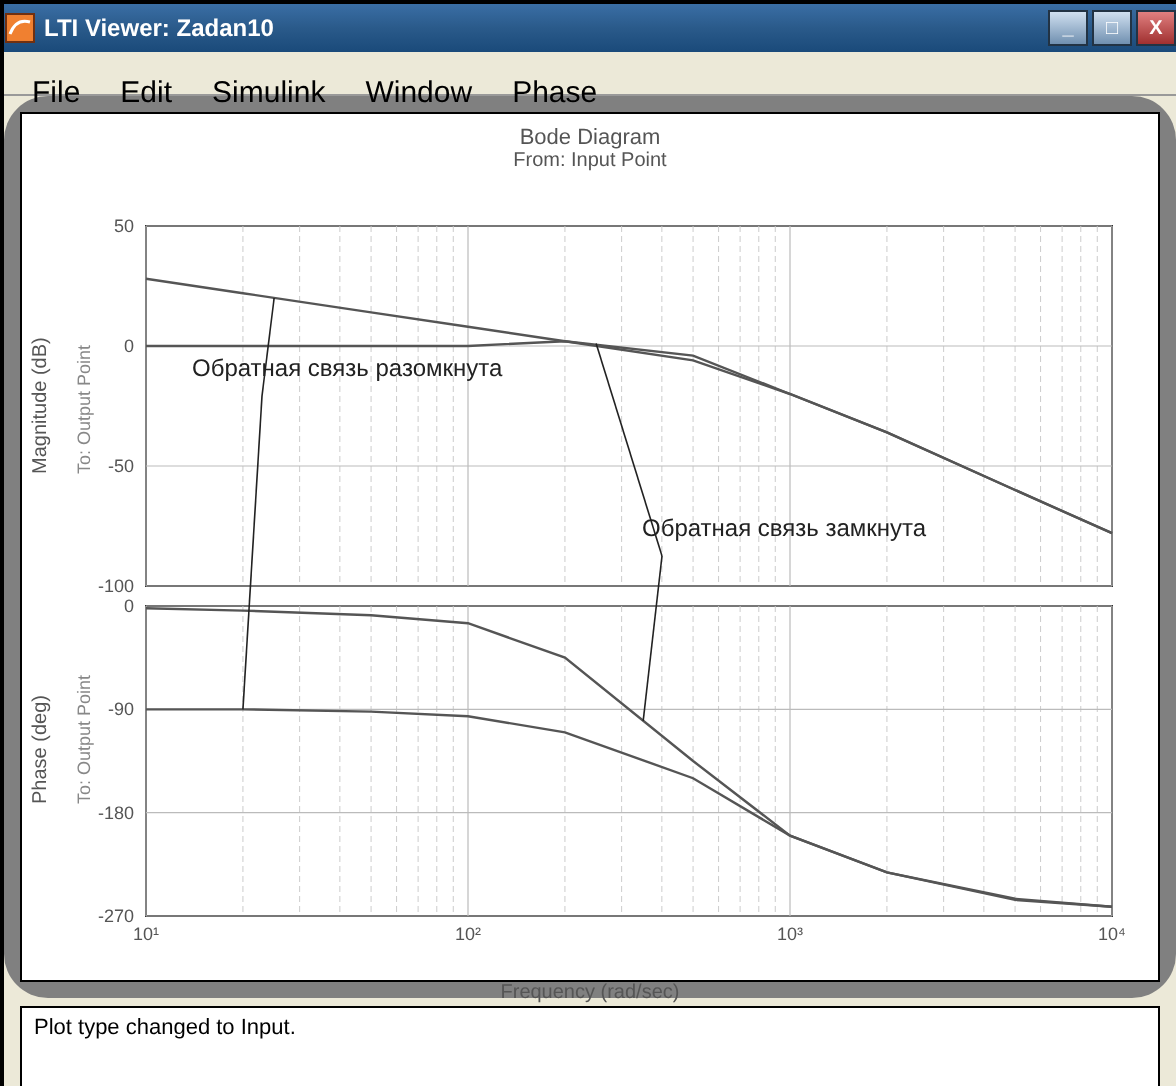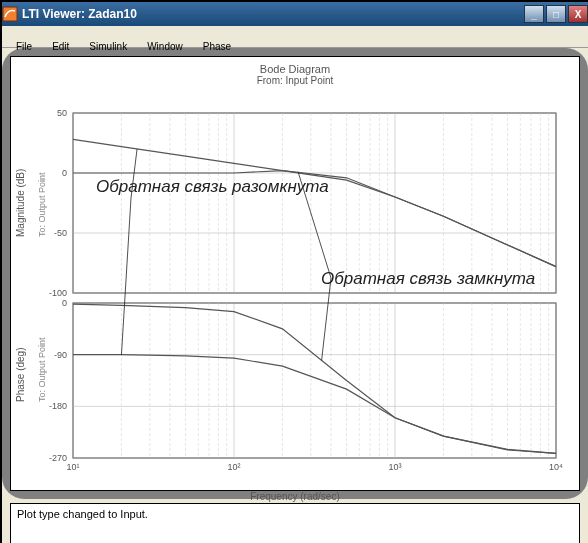--- a/index.html
+++ b/index.html
@@ -5,30 +5,30 @@
   * { box-sizing: border-box; margin: 0; padding: 0; }
   body { font-family: Tahoma, Arial, sans-serif; font-size: 11px; background: #fff; }
   .window { width: 588px; border: 1px solid #000; background: #ece9d8; }
   .titlebar { height: 24px; background: linear-gradient(to bottom, #3a6ea5 0%, #2a5a8a 50%, #1a4a7a 100%); display: flex; align-items: center; padding: 0 0; color: #fff; }
   .titlebar .icon { width: 16px; height: 16px; margin-right: 4px; }
   .titlebar .title { flex: 1; font-weight: bold; font-size: 12px; }
   .win-controls { display: flex; gap: 2px; }
   .win-btn { width: 20px; height: 18px; background: linear-gradient(to bottom,#d0e0f0,#7090b0); border: 1px solid #234; font-size: 10px; display:flex; align-items:center; justify-content:center; color:#fff; font-weight:bold; }
   .win-btn.close { background: linear-gradient(to bottom,#e08080,#a03030); }
   .menubar { height: 22px; background: #ece9d8; display: flex; align-items: center; padding: 0 6px; gap: 4px; border-bottom: 1px solid #999; }
-  .menu-item { padding: 2px 8px; font-size: 10px; margin-top: 20px; }
+  .menu-item { padding: 2px 8px; font-size: 15px; margin-top: 20px; }
   .workspace { background: #808080; padding: 8px; border-radius: 22px; }
   .plot-panel { background: #fff; border: 1px solid #000; width: 100%; height: 435px; position: relative; }
   .chart-title { text-align: center; font-size: 11px; margin-top: 6px; color:#555; }
   .chart-subtitle { text-align: center; font-size: 10px; color:#555; margin-bottom: 17px; }
   svg { display:block; }
   .axis-label-y { position:absolute; left:4px; font-size:10px; color:#555; transform-origin: left top; transform: rotate(-90deg); }
   .axis-sublabel-y { position:absolute; left:26px; font-size:9px; color:#888; transform-origin: left top; transform: rotate(-90deg); }
   .axis-label-x { text-align:center; font-size:10px; color:#555; margin-top:18px; }
-  .annot { position:absolute; font-style:italic; font-size:17px; color:#222; }
+  .annot { position:absolute; font-size:12px; color:#222; }
   .status-bar { background:#fff; border:1px solid #000; margin:4px 8px 8px 8px; padding:4px 6px; height:44px; font-size:11px; }
   .outer-border { border:1px solid #000; width:588px; }
   line.grid { stroke:#ccc; stroke-dasharray:3,2; stroke-width:0.5; }
   line.grid-solid { stroke:#bbb; stroke-width:0.6; }
   path.curve { fill:none; stroke:#555; stroke-width:1.2; }
   text.tick { font-size:9px; fill:#555; font-family:Tahoma,Arial; }
 </style>
 </head>
 <body>
 
@@ -150,21 +150,21 @@
             <path d="M62,251.66666666666669L110.46582930190098,251.66666666666669L174.53417069809902,252.81481481481484L223,255.1111111111111L271.46582930190095,263.14814814814815L335.53417069809905,286.1111111111111L384,314.81481481481484L432.465829301901,333.18518518518516L496.53417069809905,346.3888888888889L545,350.4074074074074" class="curve"></path>
             <path d="M62,201.14814814814815L110.46582930190098,202.2962962962963L174.53417069809902,204.5925925925926L223,208.61111111111111L271.46582930190095,225.83333333333331L335.53417069809905,277.5L384,314.81481481481484L432.465829301901,333.18518518518516L496.53417069809905,346.962962962963L545,350.4074074074074" class="curve"></path>
             <line x1="120" y1="95" x2="126.06834139619808" y2="46" stroke="#222" stroke-width="0.8"></line>
             <line x1="120" y1="95" x2="110.46582930190098" y2="251.66666666666669" stroke="#222" stroke-width="0.8"></line>
             <line x1="320" y1="175" x2="287.06834139619804" y2="68.8" stroke="#222" stroke-width="0.8"></line>
             <line x1="320" y1="175" x2="310.5949551403944" y2="257.4074074074074" stroke="#222" stroke-width="0.8"></line>
           </svg>
       <div class="axis-label-x">Frequency (rad/sec)</div>
 
       <div class="annot" style="left:85px; top:120px;">Обратная связь разомкнута</div>
-      <div class="annot" style="left:310px; top:212px;">Обратная связь замкнута</div>
+      <div class="annot" style="left:310px; top:200px;">Обратная связь замкнута</div>
     </div>
   </div>
 
   <div class="status-bar">
     <span>Plot type changed to Input.</span>
   </div>
 
 </div>
 
 </div>

